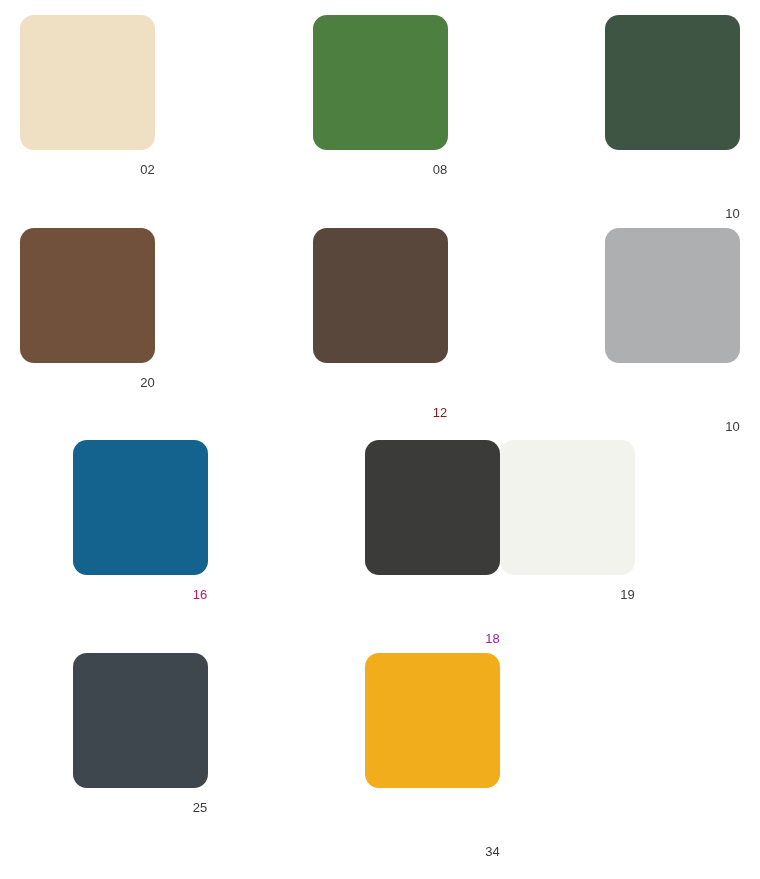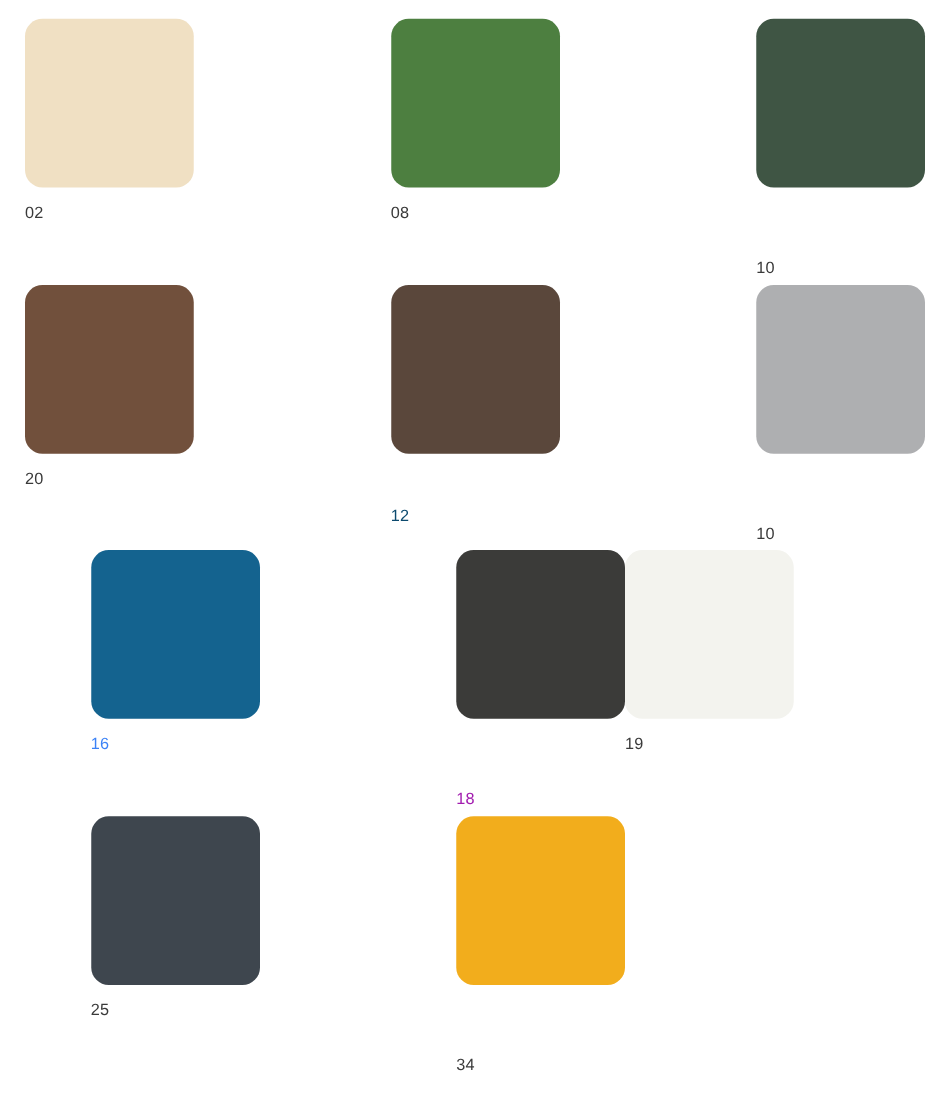--- a/index.html
+++ b/index.html
@@ -37,21 +37,21 @@
 
   .swatch-chip {
     width: 135px;
     height: 135px;
     border-radius: 14px;
     flex: 0 0 auto;
   }
 
   .swatch-label {
     width: 135px;
-    text-align: left;
+    text-align: right;
     font-size: 13px;
     line-height: 16px;
     color: #3a3a3a;
     margin-top: 12px;
     letter-spacing: 0.2px;
     font-family: "Liberation Sans", sans-serif;
   }
 </style>
 </head>
 <body style="background: rgb(255, 255, 255);">
@@ -68,29 +68,29 @@
     <div class="swatch-cell col-right">
       <div class="swatch-chip" style="background: rgb(63, 85, 68); width: 135px; height: 135px; border-radius: 14px;"></div>
       <div class="swatch-label" style="width: 135px; color: rgb(58, 58, 58);">10</div>
     </div>
     <div class="swatch-cell col-left">
       <div class="swatch-chip" style="background: rgb(113, 80, 60); width: 135px; height: 135px; border-radius: 14px;"></div>
       <div class="swatch-label" style="width: 135px; color: rgb(58, 58, 58);">20</div>
     </div>
     <div class="swatch-cell col-center">
       <div class="swatch-chip" style="background: rgb(90, 71, 59); width: 135px; height: 135px; border-radius: 14px;"></div>
-      <div class="swatch-label" style="width: 135px; color: #0c4a6e; margin-top: 42px;">12</div>
+      <div class="swatch-label" style="width: 135px; color: #7f1d1d; margin-top: 42px;">12</div>
     </div>
     <div class="swatch-cell col-right">
       <div class="swatch-chip" style="background: rgb(174, 175, 177); width: 135px; height: 135px; border-radius: 14px;"></div>
       <div class="swatch-label" style="width: 135px; color: rgb(58, 58, 58);">10</div>
     </div>
     <div class="swatch-cell col-center">
       <div class="swatch-chip" style="background: rgb(20, 99, 143); width: 135px; height: 135px; border-radius: 14px;"></div>
-      <div class="swatch-label" style="width: 135px; color: #3b82f6;">16</div>
+      <div class="swatch-label" style="width: 135px; color: #be185d;">16</div>
     </div>
     <div class="swatch-cell col-right">
       <div class="swatch-chip" style="background: rgb(59, 59, 57); width: 135px; height: 135px; border-radius: 14px;"></div>
       <div class="swatch-label" style="width: 135px; color: #a21caf;">18</div>
     </div>
     <div class="swatch-cell col-left">
       <div class="swatch-chip" style="background: rgb(243, 243, 238); width: 135px; height: 135px; border-radius: 14px;"></div>
       <div class="swatch-label" style="width: 135px; color: rgb(58, 58, 58);">19</div>
     </div>
     <div class="swatch-cell col-center">

